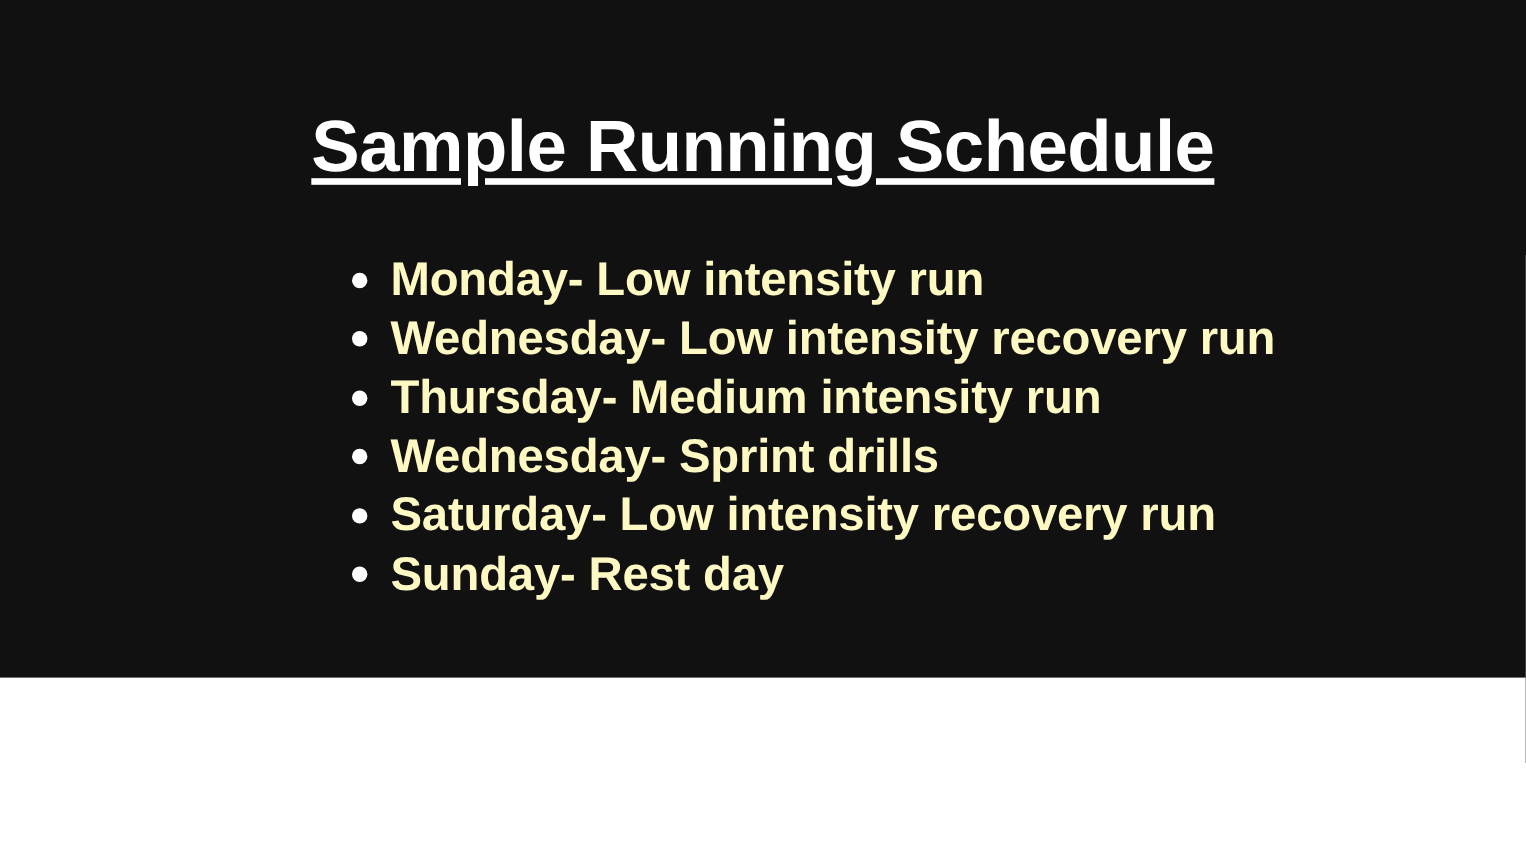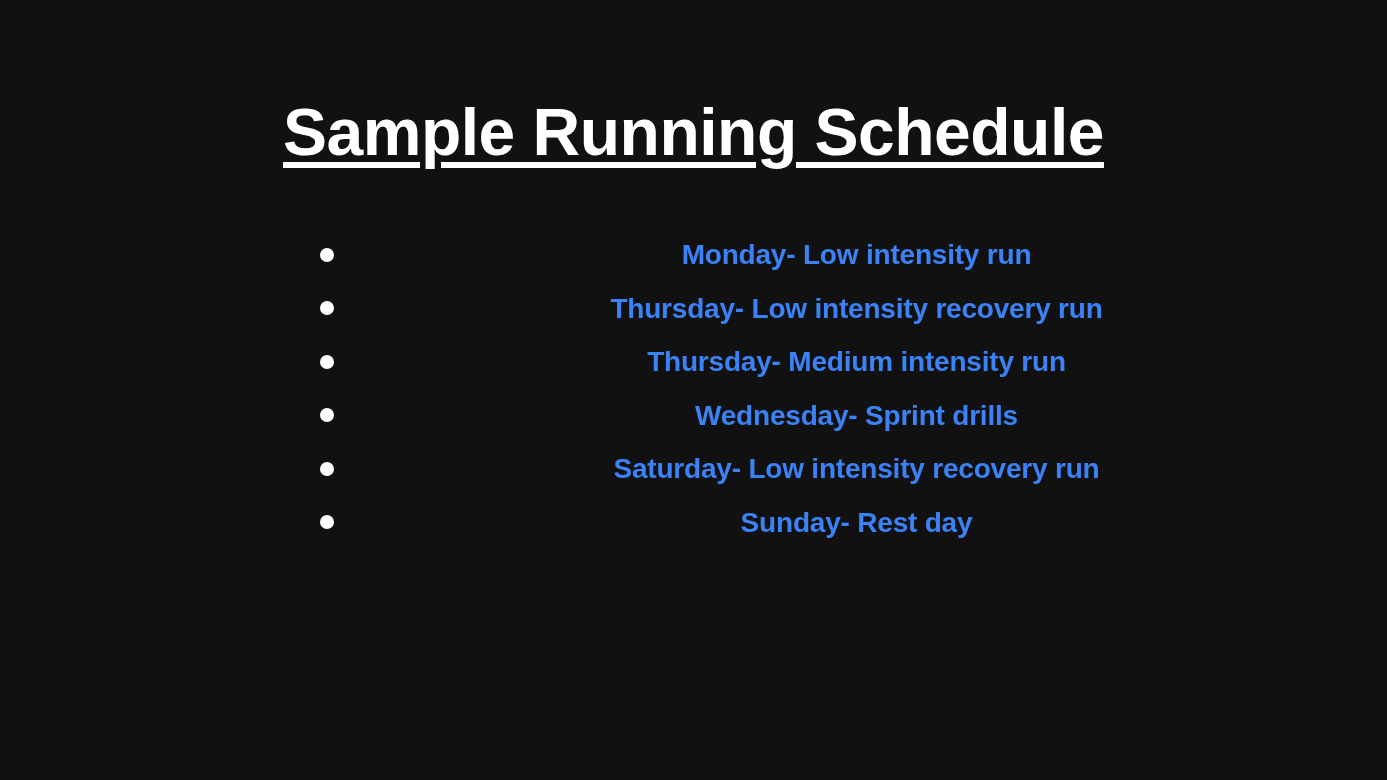--- a/index.html
+++ b/index.html
@@ -8,21 +8,21 @@
   }
   body {
     width: 1387px;
     height: 780px;
     overflow: hidden;
     font-family: "Liberation Sans", sans-serif;
   }
   .slide {
     position: relative;
     width: 1387px;
-    height: 780px;
+    height: 616px;
     background: #111111;
     box-sizing: border-box;
   }
   .title-wrap {
     position: absolute;
     left: 0;
     top: 48px;
     width: 1387px;
     text-align: center;
   }
@@ -45,29 +45,28 @@
     left: 318px;
     top: 228px;
     margin: 0;
     padding: 0;
     list-style: none;
     width: 1040px;
   }
   .bullet-item {
     position: relative;
     display: block;
-    color: #3b82f6;
+    color: #fef9c3;
     font-family: "Liberation Sans", sans-serif;
-    font-size: 28px;
+    font-size: 43px;
     font-weight: 700;
     line-height: 53.5px;
     letter-spacing: -0.2px;
     white-space: nowrap;
     padding-left: 37px;
-    text-align: center;
   }
   .bullet-dot {
     position: absolute;
     left: 2px;
     top: 50%;
     transform: translateY(-50%);
     width: 14px;
     height: 14px;
     border-radius: 50%;
     background: #ffffff;
@@ -85,21 +84,21 @@
     <h1 class="slide-title">Sample Running Schedule</h1>
   </div>
 
   <ul class="bullet-list">
     <li class="bullet-item">
       <span class="bullet-dot"></span>
       <span class="bullet-text">Monday- Low intensity run</span>
     </li>
     <li class="bullet-item">
       <span class="bullet-dot"></span>
-      <span class="bullet-text">Thursday- Low intensity recovery run</span>
+      <span class="bullet-text">Wednesday- Low intensity recovery run</span>
     </li>
     <li class="bullet-item">
       <span class="bullet-dot"></span>
       <span class="bullet-text">Thursday- Medium intensity run</span>
     </li>
     <li class="bullet-item">
       <span class="bullet-dot"></span>
       <span class="bullet-text">Wednesday- Sprint drills</span>
     </li>
     <li class="bullet-item">

